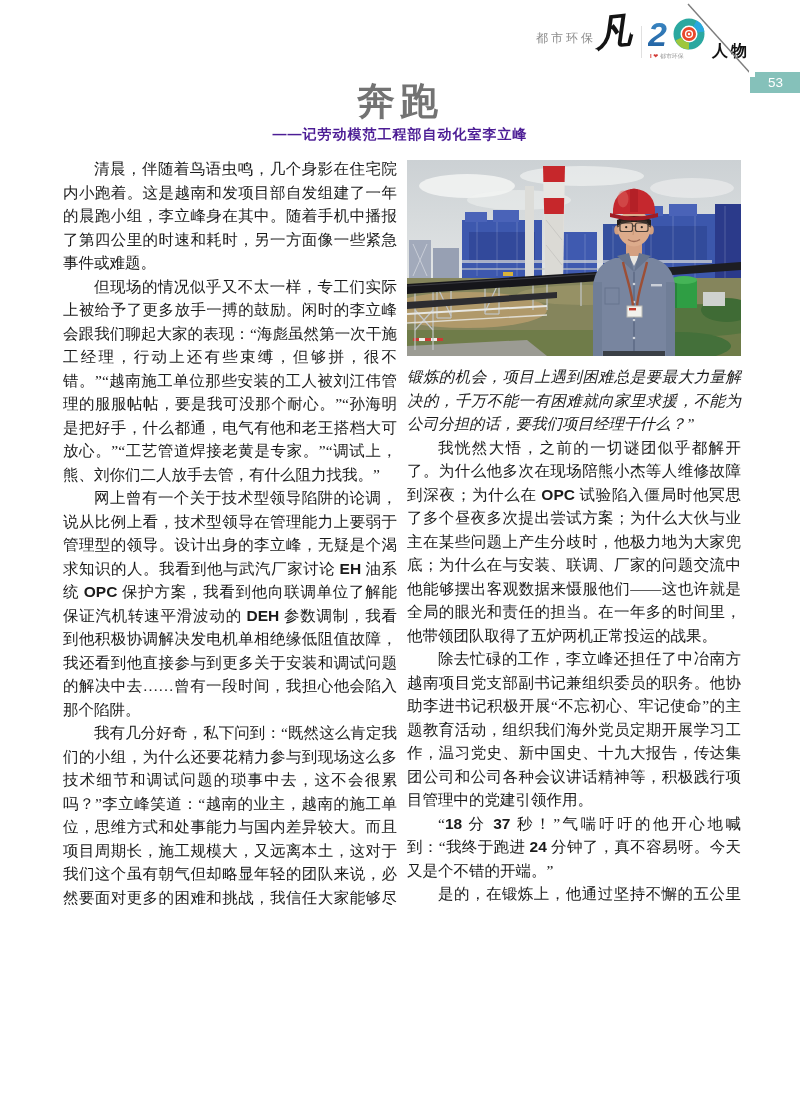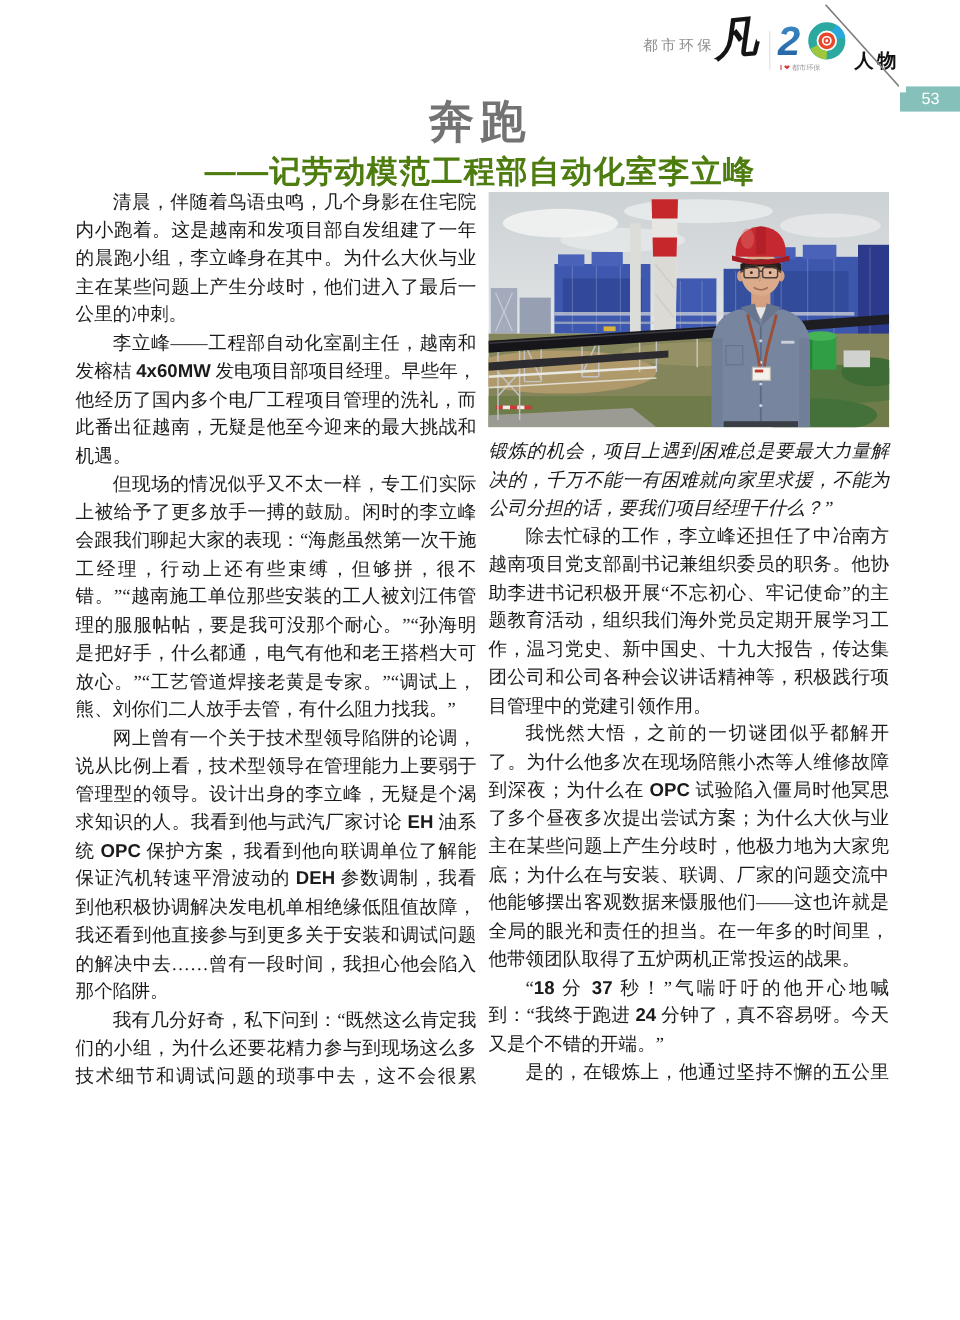--- a/index.html
+++ b/index.html
@@ -24,22 +24,22 @@
   .pagenum-box{position:absolute;left:750px;top:72px;width:50px;height:21px;box-sizing:border-box;
                color:#fff;font-family:"Liberation Sans","DejaVu Sans",sans-serif;font-size:13.5px;
                line-height:21px;padding-left:9px;}
   .pagenum-notch{position:absolute;left:-1px;top:-1px;width:6px;height:6px;background:#fff;}
 
   
   .title{position:absolute;left:0;right:0;top:76px;margin:0;text-align:center;
          font-family:"Liberation Sans","DejaVu Sans",sans-serif;font-size:38px;font-weight:800;
          letter-spacing:5px;color:#737373;}
   .subtitle{position:absolute;left:0;right:0;top:126px;margin:0;text-align:center;
-         font-family:"Liberation Sans","DejaVu Sans",sans-serif;font-size:26px;font-weight:600;
-         letter-spacing:1px;color:#4d7c0f;}
+         font-family:"Liberation Sans","DejaVu Sans",sans-serif;font-size:14px;font-weight:600;
+         letter-spacing:1px;color:#4c1d95;}
 
   
   .col{position:absolute;top:157px;width:334px;font-size:15.5px;line-height:23.5px;
        text-align:justify;color:#1b1b1b;}
   .col-left{left:63px;}
   .col-right{left:407px;}
   .col p{margin:0;text-indent:2em;}
   .col p.noindent{text-indent:0;font-style:italic;}
   .col b{font-family:"Liberation Sans","DejaVu Sans",sans-serif;font-weight:700;}
   .photo{display:block;width:334px;height:196px;margin:3px 0 9px 0;}
@@ -89,22 +89,21 @@
 
   <div class="pagenum-box" style="background: rgb(133, 193, 186); padding-left: 18px;">
     <span class="pagenum-notch"></span>
     <span>53</span>
   </div>
 
   <h1 class="title">奔跑</h1>
   <h2 class="subtitle">——记劳动模范工程部自动化室李立峰</h2>
 
   <div class="col col-left">
-    <p>清晨，伴随着鸟语虫鸣，几个身影在住宅院内小跑着。这是越南和发项目部自发组建了一年的晨跑小组，李立峰身在其中。为什么大伙与业主在某些问题上产生分歧时，他们进入了最后一公里的冲刺。</p>
-    <p>李立峰——工程部自动化室副主任，越南和发榕桔 <b>4x60MW</b> 发电项目部项目经理。早些年，他经历了国内多个电厂工程项目管理的洗礼，而此番出征越南，无疑是他至今迎来的最大挑战和机遇。</p>
+    <p>清晨，伴随着鸟语虫鸣，几个身影在住宅院内小跑着。这是越南和发项目部自发组建了一年的晨跑小组，李立峰身在其中。随着手机中播报了第四公里的时速和耗时，另一方面像一些紧急事件或难题。</p>
     <p>但现场的情况似乎又不太一样，专工们实际上被给予了更多放手一搏的鼓励。闲时的李立峰会跟我们聊起大家的表现：“海彪虽然第一次干施工经理，行动上还有些束缚，但够拼，很不错。”“越南施工单位那些安装的工人被刘江伟管理的服服帖帖，要是我可没那个耐心。”“孙海明是把好手，什么都通，电气有他和老王搭档大可放心。”“工艺管道焊接老黄是专家。”“调试上，熊、刘你们二人放手去管，有什么阻力找我。”</p>
     <p>网上曾有一个关于技术型领导陷阱的论调，说从比例上看，技术型领导在管理能力上要弱于管理型的领导。设计出身的李立峰，无疑是个渴求知识的人。我看到他与武汽厂家讨论 <b>EH</b> 油系统 <b>OPC</b> 保护方案，我看到他向联调单位了解能保证汽机转速平滑波动的 <b>DEH</b> 参数调制，我看到他积极协调解决发电机单相绝缘低阻值故障，我还看到他直接参与到更多关于安装和调试问题的解决中去……曾有一段时间，我担心他会陷入那个陷阱。</p>
     <p>我有几分好奇，私下问到：“既然这么肯定我们的小组，为什么还要花精力参与到现场这么多技术细节和调试问题的琐事中去，这不会很累吗？”李立峰笑道：“越南的业主，越南的施工单位，思维方式和处事能力与国内差异较大。而且项目周期长，施工规模大，又远离本土，这对于我们这个虽有朝气但却略显年轻的团队来说，必然要面对更多的困难和挑战，我信任大家能够尽力去把事情做好，把问题解决，但也不能盲目乐观。我掌握现场的具体情况，一方面将各专业的工作串联起来，防止各专业的片面化工作导致衔接不好，另一方面像一些紧急事件或难题，我的直接参与可以帮你们这些小年轻压压场，偶尔也许还能提供些参考意见。累也肯定是累呀，但既然领导给了我们海外</p>
   </div>
 
   <div class="col col-right">
 
     <svg class="photo" viewBox="0 0 334 196" preserveAspectRatio="none">
       <defs>
         <linearGradient id="sky" x1="0" y1="0" x2="0" y2="1">
@@ -256,22 +255,22 @@
         <g>
           <path d="M206,54 Q205,31 227,28.5 Q249,31 248,54 Z" fill="#c5282e"></path>
           <path d="M223,29.5 L223,52 L231,52 L231,29.5 Q227,28.5 223,29.5 Z" fill="#b01f26" opacity=".85"></path>
           <path d="M203,53 Q227,60 251,53 L251,57 Q227,64 203,57 Z" fill="#9f1c24"></path>
           <ellipse cx="216" cy="39" rx="5.5" ry="8.5" fill="#e06a64" opacity=".45"></ellipse>
         </g>
       </g>
     </svg>
 
     <p class="noindent">锻炼的机会，项目上遇到困难总是要最大力量解决的，千万不能一有困难就向家里求援，不能为公司分担的话，要我们项目经理干什么？”</p>
+    <p>我恍然大悟，之前的一切谜团似乎都解开了。为什么他多次在现场陪熊小杰等人维修故障到深夜；为什么在 <b>OPC</b> 试验陷入僵局时他冥思了多个昼夜多次提出尝试方案；为什么大伙与业主在某些问题上产生分歧时，他极力地为大家兜底；为什么在与安装、联调、厂家的问题交流中他能够摆出客观数据来慑服他们——这也许就是全局的眼光和责任的担当。在一年多的时间里，他带领团队取得了五炉两机正常投运的战果。</p>
     <p>除去忙碌的工作，李立峰还担任了中冶南方越南项目党支部副书记兼组织委员的职务。他协助李进书记积极开展“不忘初心、牢记使命”的主题教育活动，组织我们海外党员定期开展学习工作，温习党史、新中国史、十九大报告，传达集团公司和公司各种会议讲话精神等，积极践行项目管理中的党建引领作用。</p>
-    <p>我恍然大悟，之前的一切谜团似乎都解开了。为什么他多次在现场陪熊小杰等人维修故障到深夜；为什么在 <b>OPC</b> 试验陷入僵局时他冥思了多个昼夜多次提出尝试方案；为什么大伙与业主在某些问题上产生分歧时，他极力地为大家兜底；为什么在与安装、联调、厂家的问题交流中他能够摆出客观数据来慑服他们——这也许就是全局的眼光和责任的担当。在一年多的时间里，他带领团队取得了五炉两机正常投运的战果。</p>
     <p>“<b>18</b> 分 <b>37</b> 秒！”气喘吁吁的他开心地喊到：“我终于跑进 <b>24</b> 分钟了，真不容易呀。今天又是个不错的开端。”</p>
     <p>是的，在锻炼上，他通过坚持不懈的五公里晨跑从 <b>56</b> 分、<b>30</b> 分、<b>28</b> 分、<b>25</b> 分到 <b>24</b> 分的不断超越自我。在工作中，李立峰通过带领年轻而又富有激情的团队坚持不懈地一炉一机的攻城拔寨，从而逐步走向成熟，这既是一个好的结局又是一个新的开端。</p>
     <p>一阵嬉闹散去，半小时后，大家将在他的带领下，迎来崭新一天的挑战。</p>
     <p class="byline">自动化室  许岩</p>
   </div>
 
   <div class="footer-bar" style="background: rgb(133, 193, 186);"></div>
 </div>
 
 </body></html>

